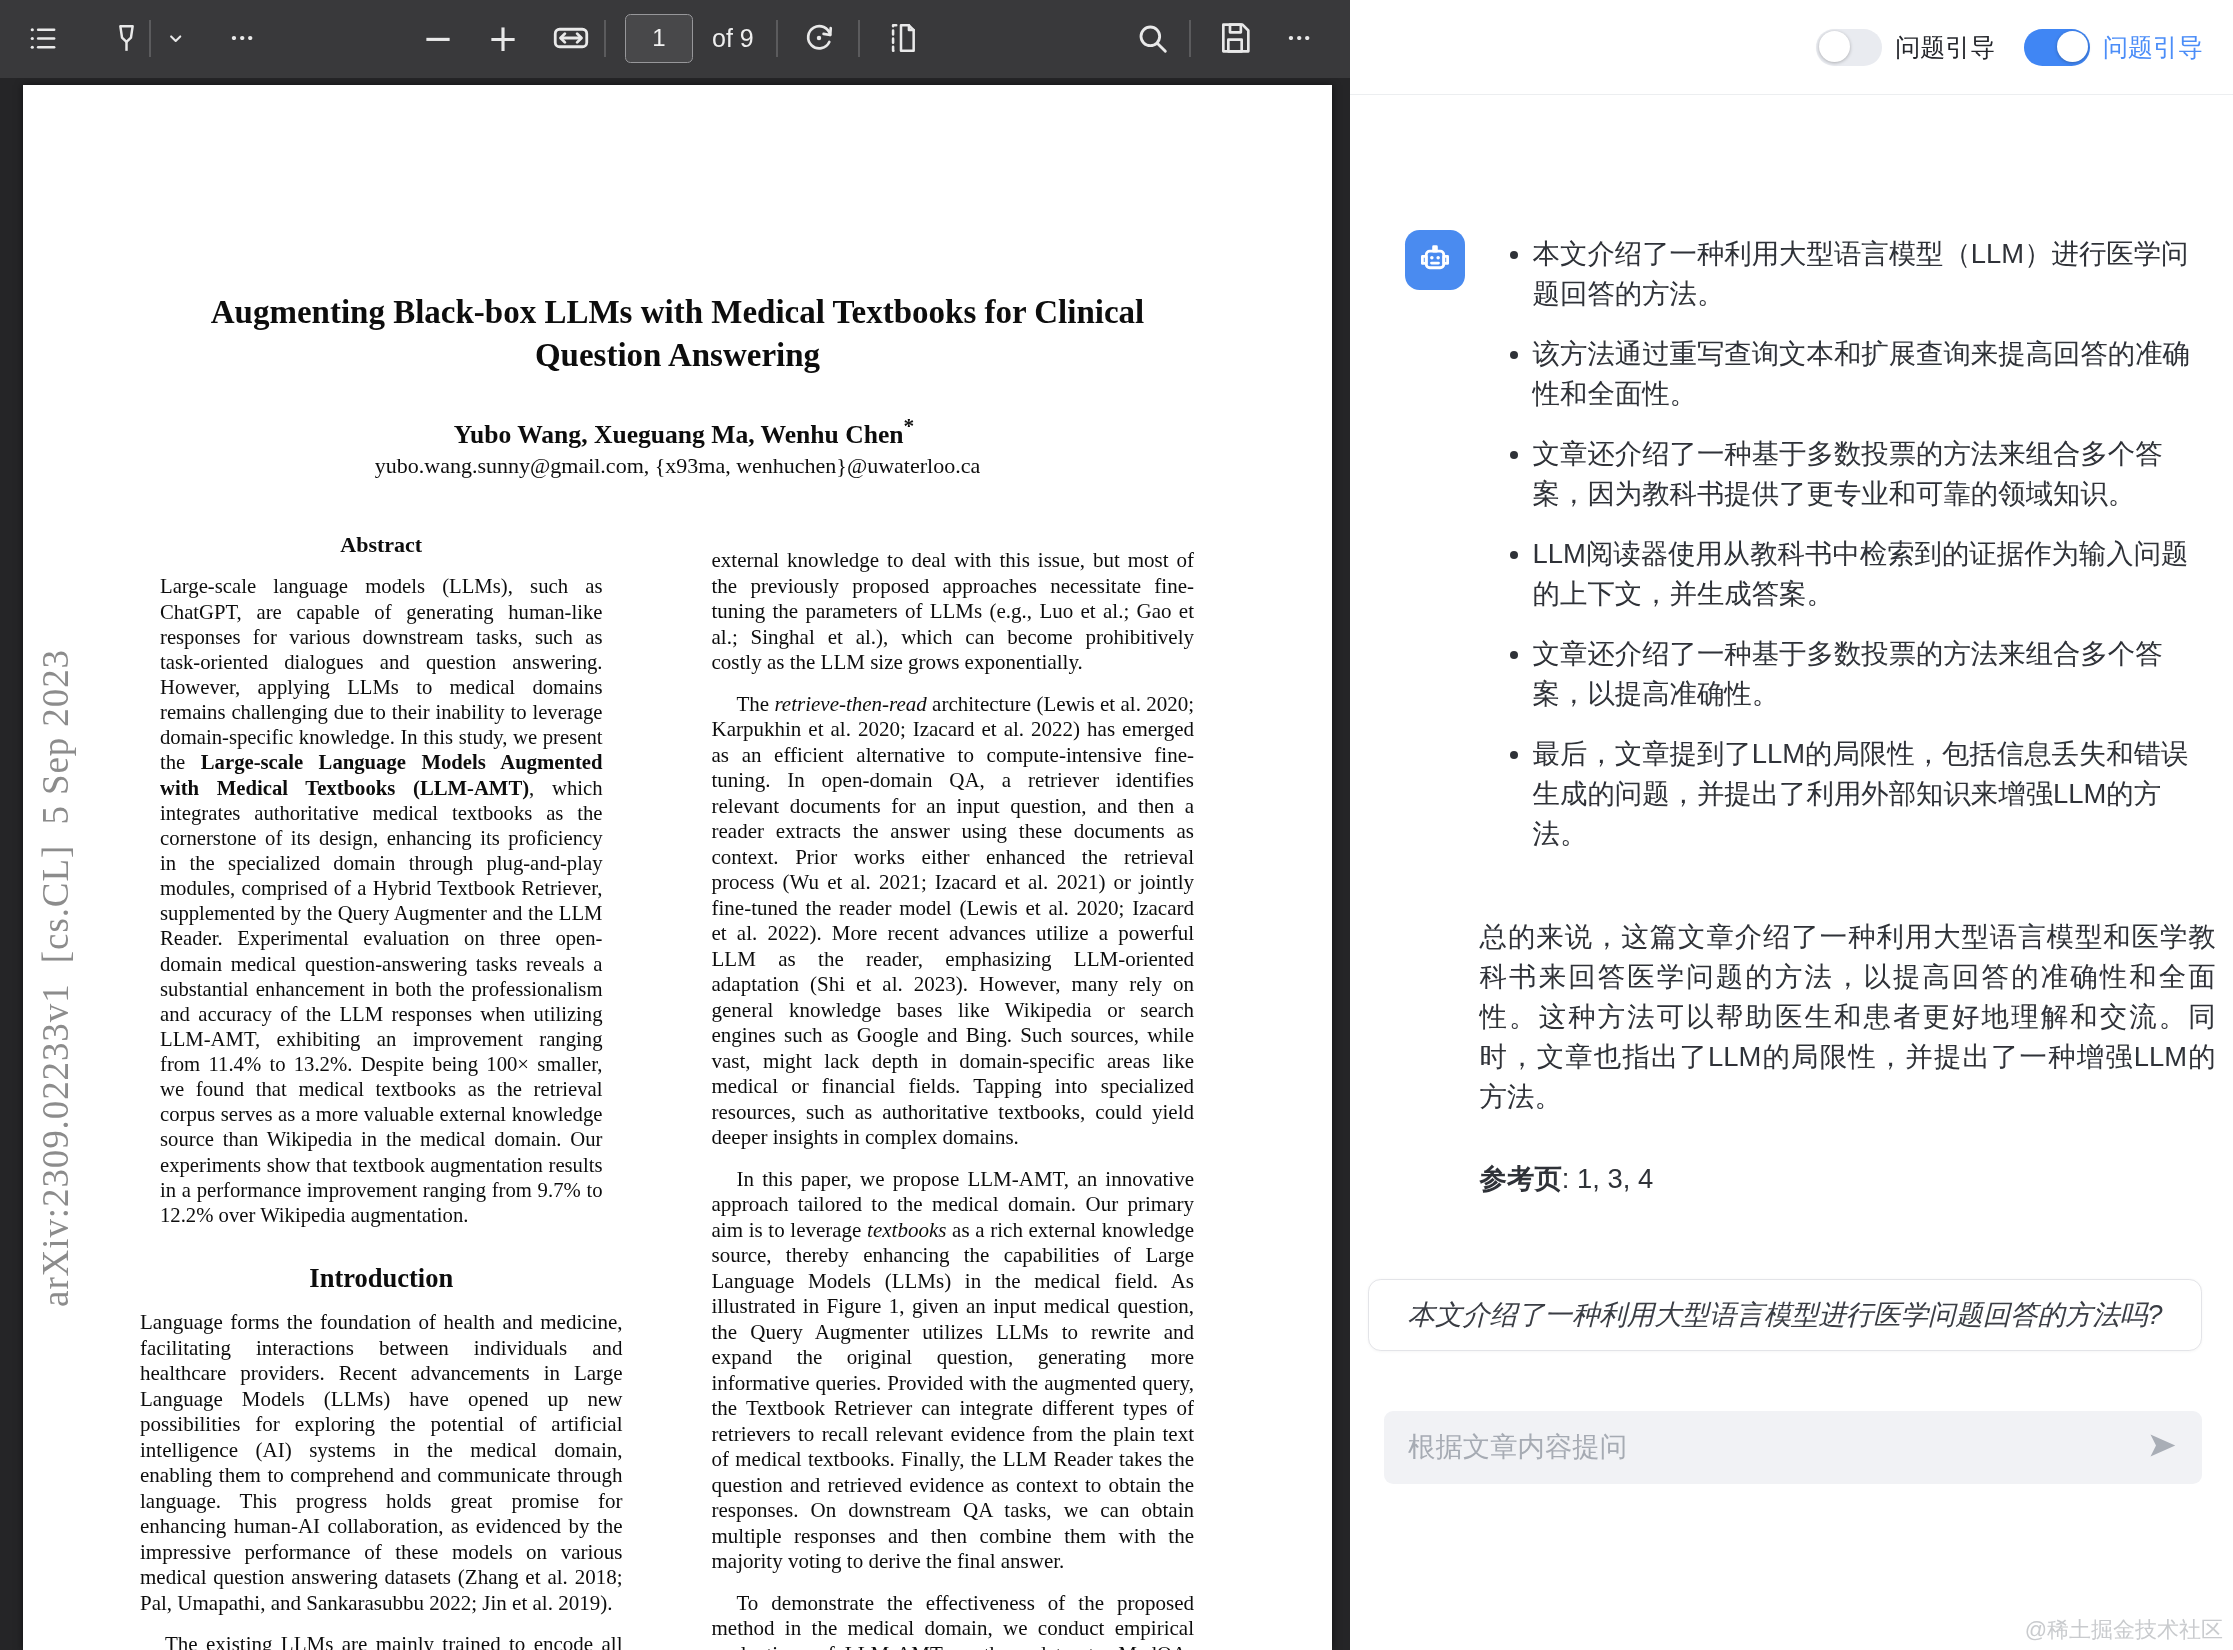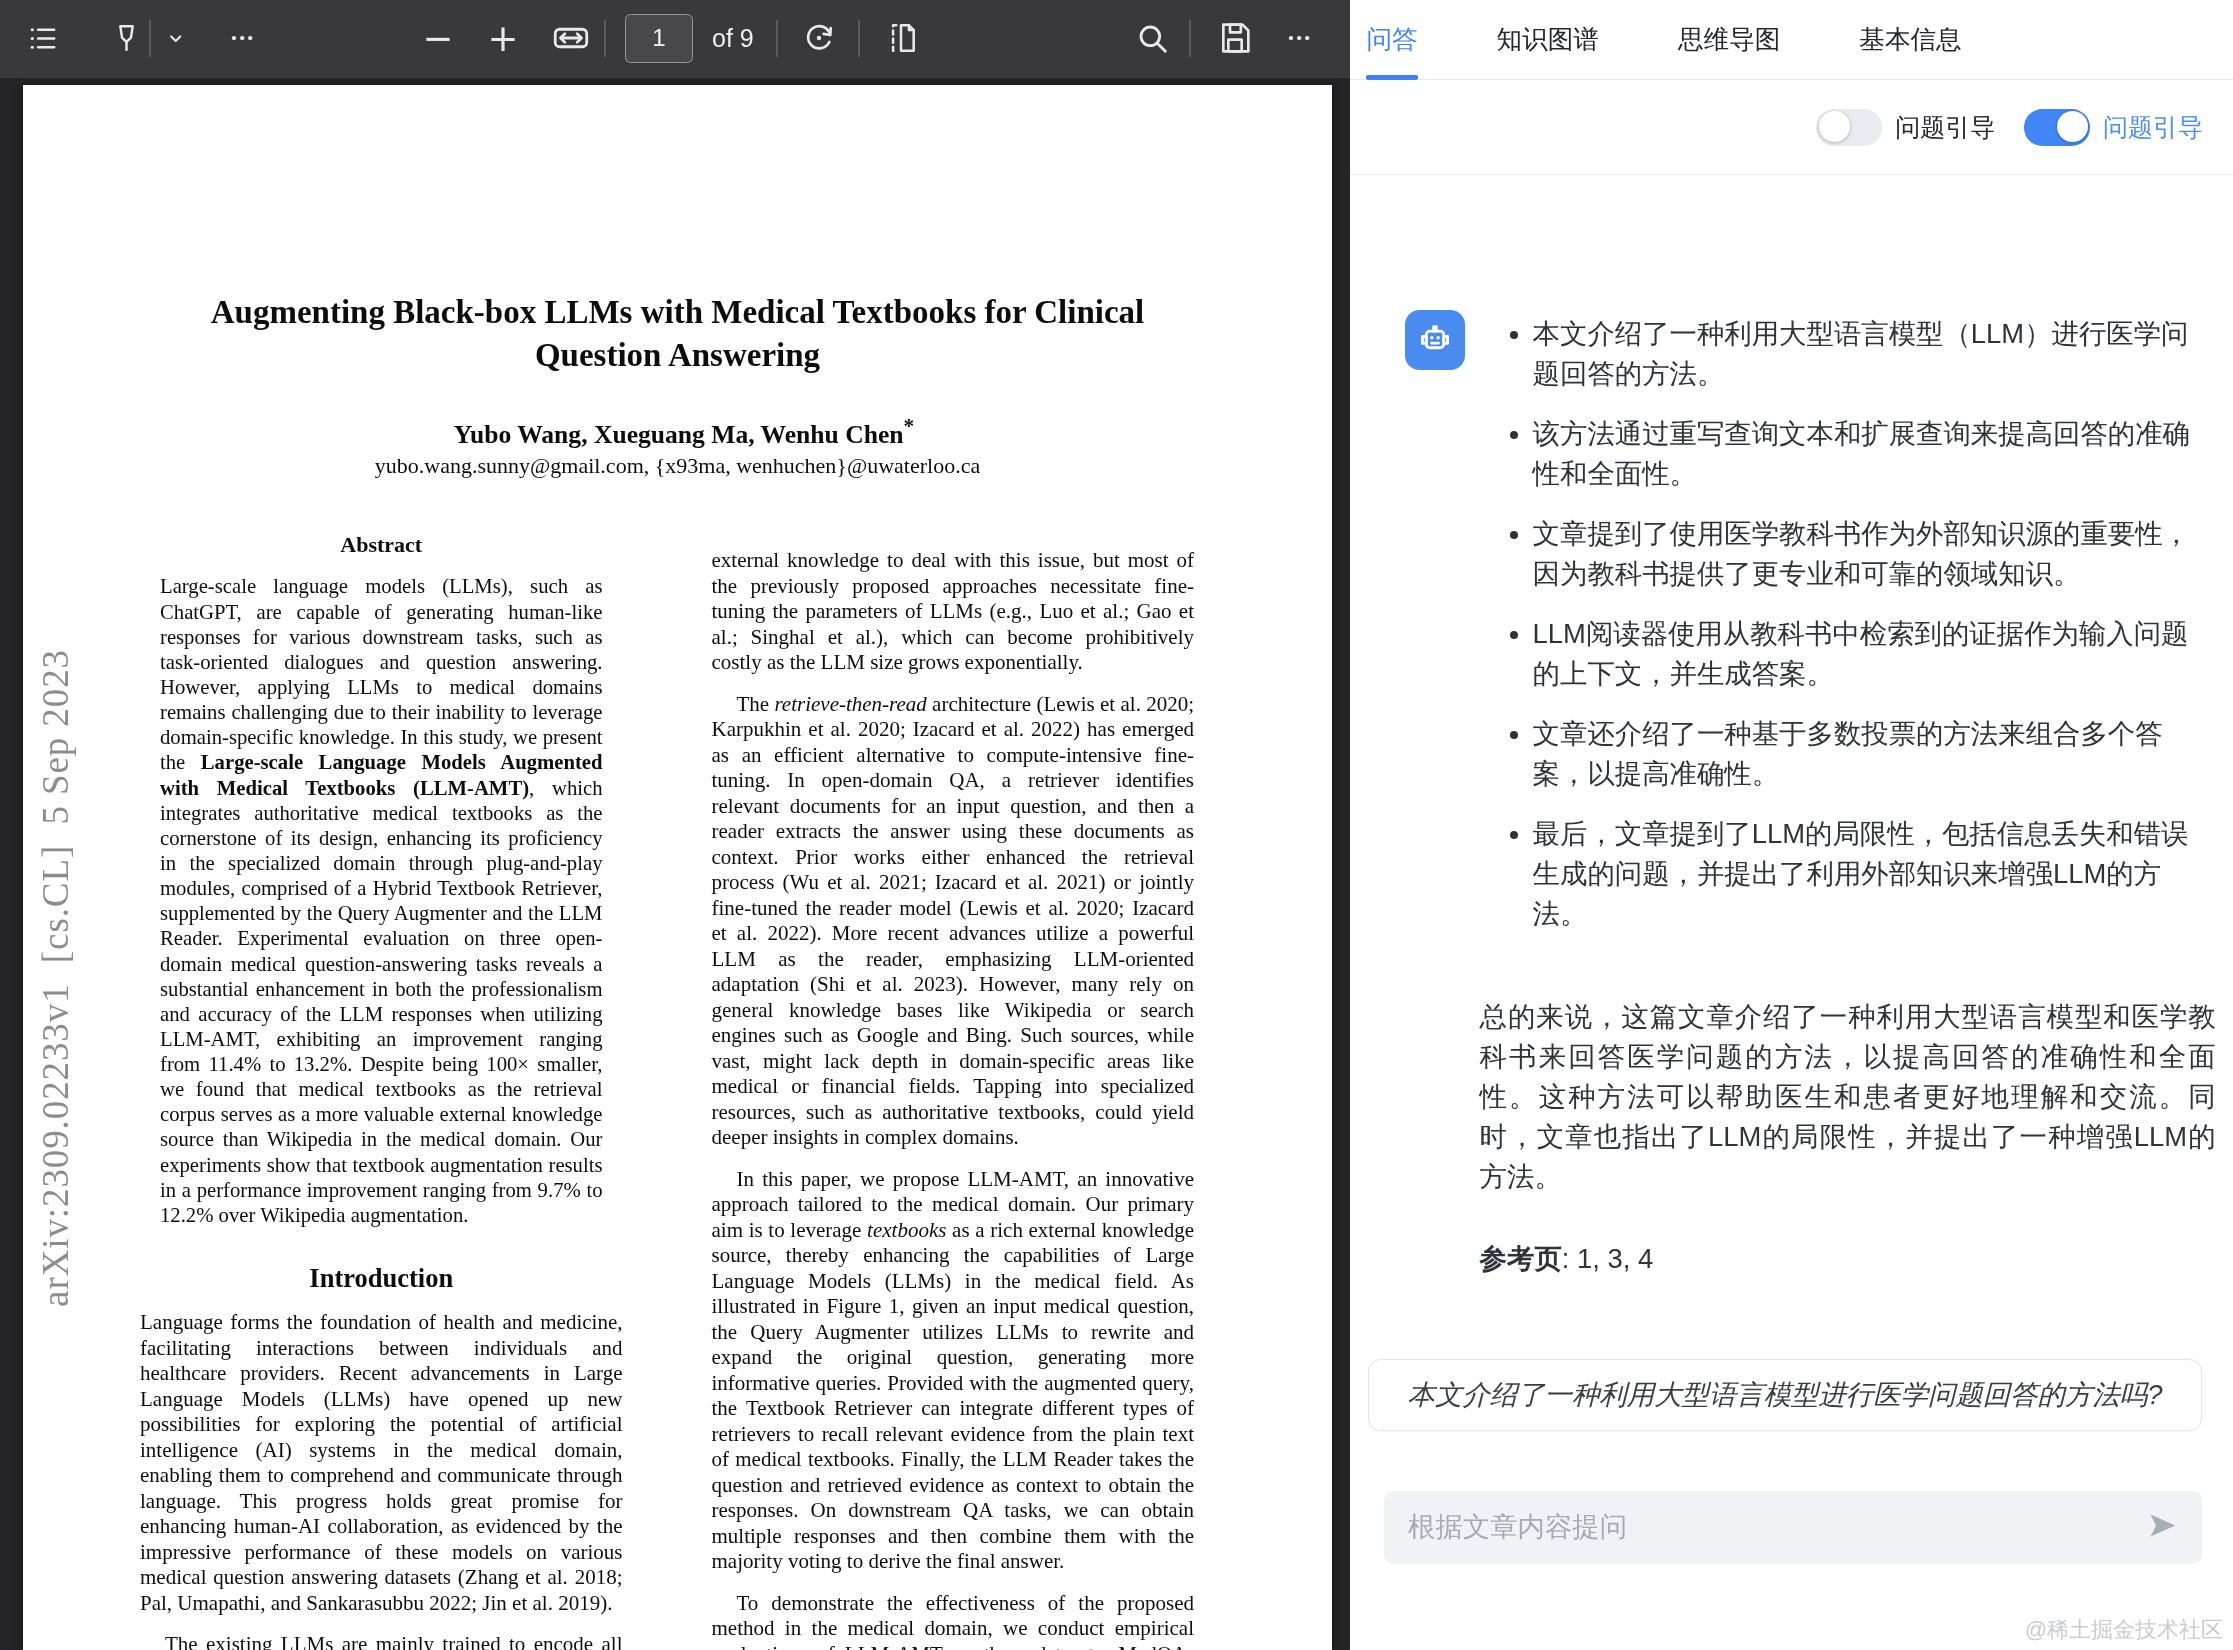--- a/index.html
+++ b/index.html
@@ -189,26 +189,20 @@
           <p><span>external knowledge to deal with this issue, but most of the previously proposed approaches necessitate fine-tuning the parameters of LLMs (e.g., Luo et al.; Gao et al.; Singhal et al.), which can become prohibitively costly as the LLM size grows exponentially.</span></p>
           <p class="indent"><span>The </span><span class="i">retrieve-then-read</span><span> architecture (Lewis et al. 2020; Karpukhin et al. 2020; Izacard et al. 2022) has emerged as an efficient alternative to compute-intensive fine-tuning. In open-domain QA, a retriever identifies relevant documents for an input question, and then a reader extracts the answer using these documents as context. Prior works either enhanced the retrieval process (Wu et al. 2021; Izacard et al. 2021) or jointly fine-tuned the reader model (Lewis et al. 2020; Izacard et al. 2022). More recent advances utilize a powerful LLM as the reader, emphasizing LLM-oriented adaptation (Shi et al. 2023). However, many rely on general knowledge bases like Wikipedia or search engines such as Google and Bing. Such sources, while vast, might lack depth in domain-specific areas like medical or financial fields. Tapping into specialized resources, such as authoritative textbooks, could yield deeper insights in complex domains.</span></p>
           <p class="indent"><span>In this paper, we propose LLM-AMT, an innovative approach tailored to the medical domain. Our primary aim is to leverage </span><span class="i">textbooks</span><span> as a rich external knowledge source, thereby enhancing the capabilities of Large Language Models (LLMs) in the medical field. As illustrated in Figure 1, given an input medical question, the Query Augmenter utilizes LLMs to rewrite and expand the original question, generating more informative queries. Provided with the augmented query, the Textbook Retriever can integrate different types of retrievers to recall relevant evidence from the plain text of medical textbooks. Finally, the LLM Reader takes the question and retrieved evidence as context to obtain the responses. On downstream QA tasks, we can obtain multiple responses and then combine them with the majority voting to derive the final answer.</span></p>
           <p class="indent"><span>To demonstrate the effectiveness of the proposed method in the medical domain, we conduct empirical evaluations of LLM-AMT on three datasets: MedQA-USMLE, MedQA-MCMLE, and MedMCQA. We use GPT-3.5 as the baseline for our comparisons. Our results reveal that, using LLM-AMT, LLM responses witnessed substantial enhancements over the GPT-3.5 baseline, with improvements spanning 11.0% to 13.2%. Notably, despite its smaller size, medical</span></p>
         </div>
       </div>
     </div>
   </div>
 
   <div class="panel">
-    <div class="tabs">
-      <div class="tab active">问答</div>
-      <div class="tab">知识图谱</div>
-      <div class="tab">思维导图</div>
-      <div class="tab">基本信息</div>
-    </div>
 
     <div class="toggle-row">
       <div class="switch off">
           <div class="knob"></div>
         </div>
       <span class="tg-label">问题引导</span>
       <span class="tg-gap"></span>
       <div class="switch on">
           <div class="knob"></div>
         </div>
@@ -226,21 +220,21 @@
               <circle cx="10.2" cy="11.3" r="1" fill="#ffffff" stroke="none"></circle>
               <circle cx="13.8" cy="11.3" r="1" fill="#ffffff" stroke="none"></circle>
               <line x1="10" y1="14.3" x2="14" y2="14.3"></line>
             </svg>
         </span>
       </div>
       <div class="chat-content">
         <ul>
           <li>本文介绍了一种利用大型语言模型（LLM）进行医学问题回答的方法。</li>
           <li>该方法通过重写查询文本和扩展查询来提高回答的准确性和全面性。</li>
-          <li>文章提到了使用医学教科书作为外部知识源的重要性，因为教科书提供了更专业和可靠的领域知识。</li>
+          <li>文章还介绍了一种基于多数投票的方法来组合多个答案，因为教科书提供了更专业和可靠的领域知识。</li>
           <li>LLM阅读器使用从教科书中检索到的证据作为输入问题的上下文，并生成答案。</li>
           <li>文章还介绍了一种基于多数投票的方法来组合多个答案，以提高准确性。</li>
           <li>最后，文章提到了LLM的局限性，包括信息丢失和错误生成的问题，并提出了利用外部知识来增强LLM的方法。</li>
         </ul>
         <p class="summary">总的来说，这篇文章介绍了一种利用大型语言模型和医学教科书来回答医学问题的方法，以提高回答的准确性和全面性。这种方法可以帮助医生和患者更好地理解和交流。同时，文章也指出了LLM的局限性，并提出了一种增强LLM的方法。</p>
         <p class="refline"><b>参考页</b><span>: 1, 3, 4</span></p>
       </div>
     </div>
 
     <div class="suggest-card">本文介绍了一种利用大型语言模型进行医学问题回答的方法吗?</div>

